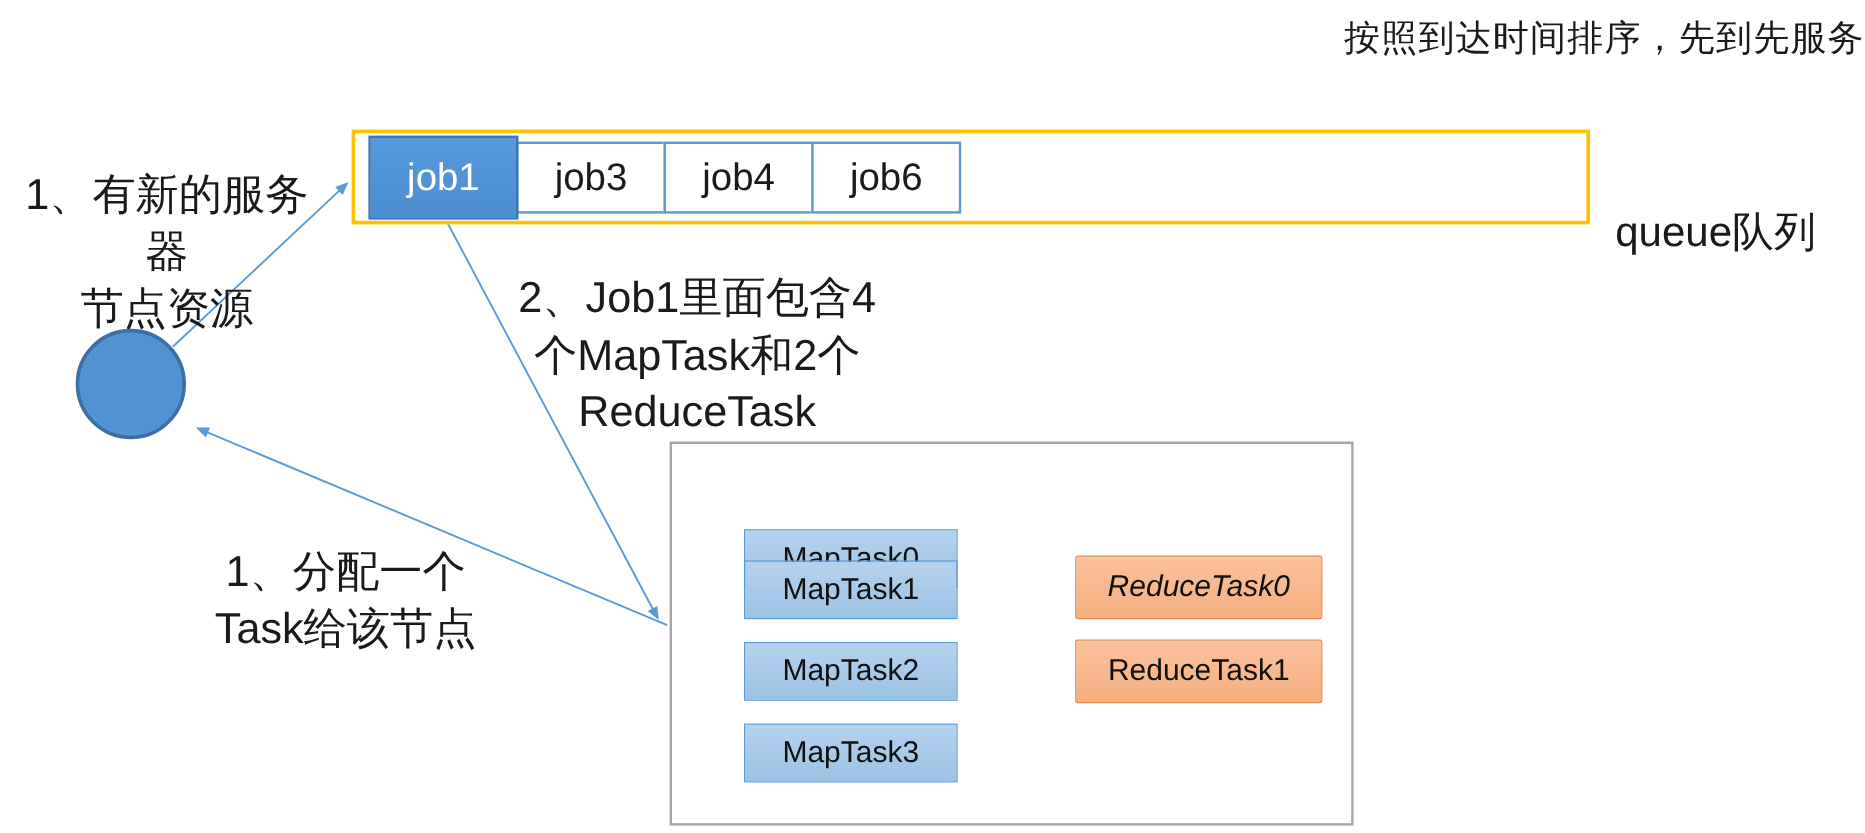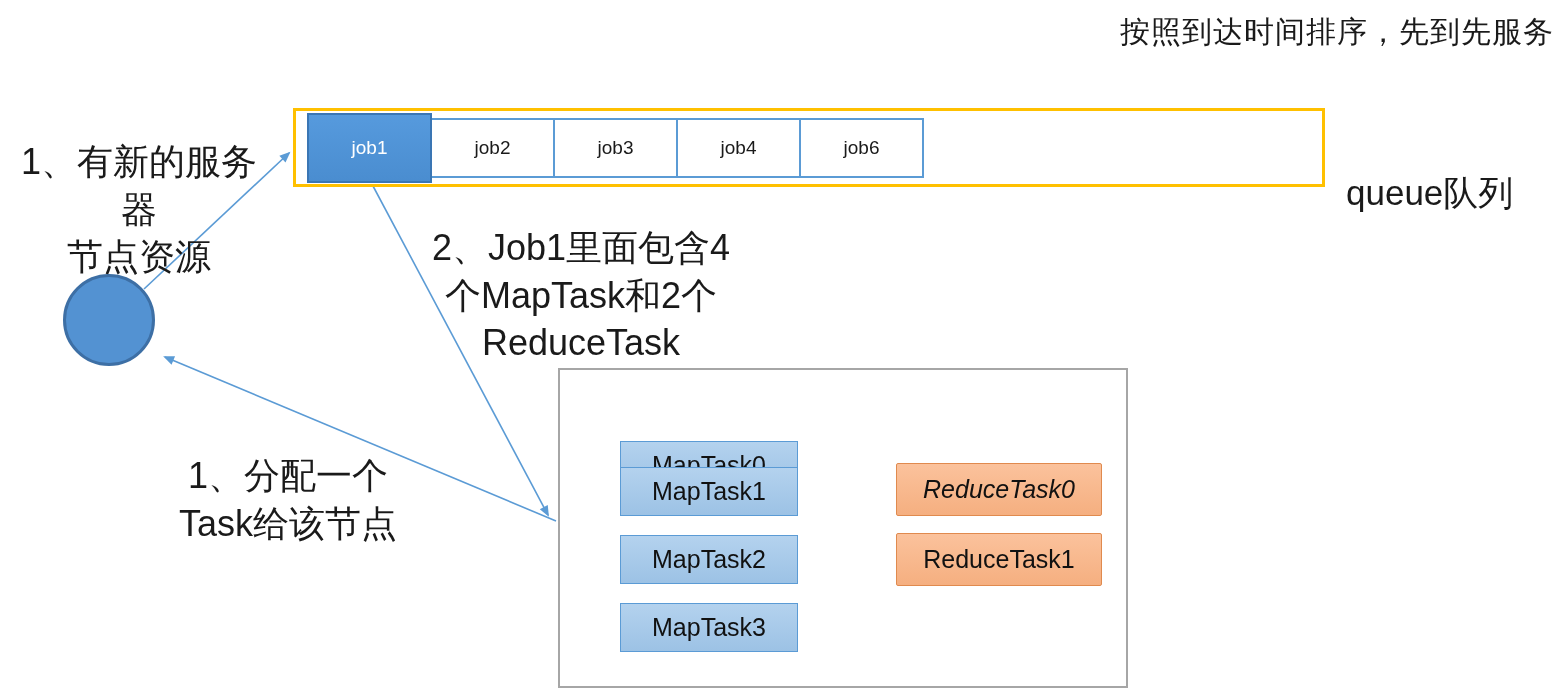--- a/index.html
+++ b/index.html
@@ -29,21 +29,21 @@
   }
   .job-row {
     position:absolute; left:11px; top:50%; transform:translateY(-50%);
     display:flex; align-items:center; z-index:3;
   }
   .job-cell {
     width:121px; height:56px; box-sizing:content-box;
     border:2px solid var(--job-border,#5B9BD5);
     background:#ffffff; margin-left:-2px;
     display:flex; align-items:center; justify-content:center;
-    font-size:19px;
+    font-size:32px;
   }
   .job-cell:first-child { margin-left:0; }
   .job-cell.active {
     height:66px; z-index:4;
     background:linear-gradient(180deg,#569add 0%, #4a8dd0 100%);
     border:2px solid var(--job-active-border,#3a76b4);
     color:#ffffff;
   }
   .queue-label {
     position:absolute; left:1346px; top:132px; font-size:35px; z-index:2;margin-top:38px;
@@ -109,21 +109,20 @@
     <line x1="556" y1="521" x2="165" y2="357" marker-end="url(#ah)"></line>
 
     <line x1="1296" y1="148" x2="1048" y2="148" marker-end="url(#ah)"></line>
   </svg>
 
   <div class="title">按照到达时间排序，先到先服务</div>
 
   <div class="queue-box">
     <div class="job-row">
       <div class="job-cell active">job1</div>
-      <div class="job-cell">job2</div>
       <div class="job-cell">job3</div>
       <div class="job-cell">job4</div>
       <div class="job-cell">job6</div>
     </div>
   </div>
   <div class="queue-label">queue队列</div>
 
   <div class="note note-1">
     <div>1、有新的服务器</div>
     <div>节点资源</div>

